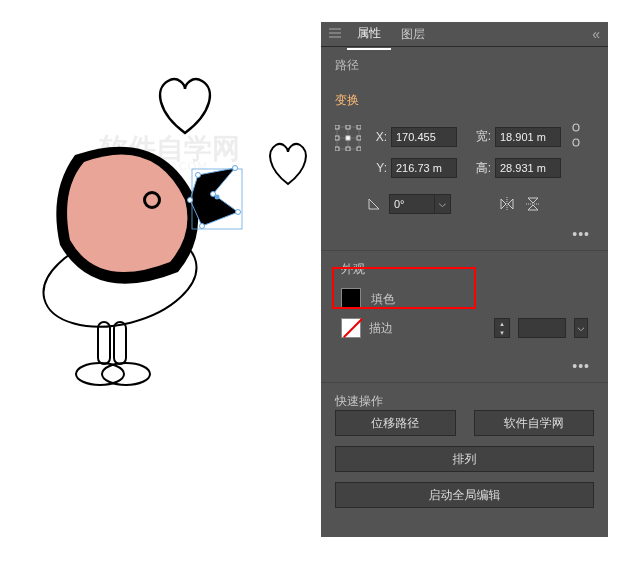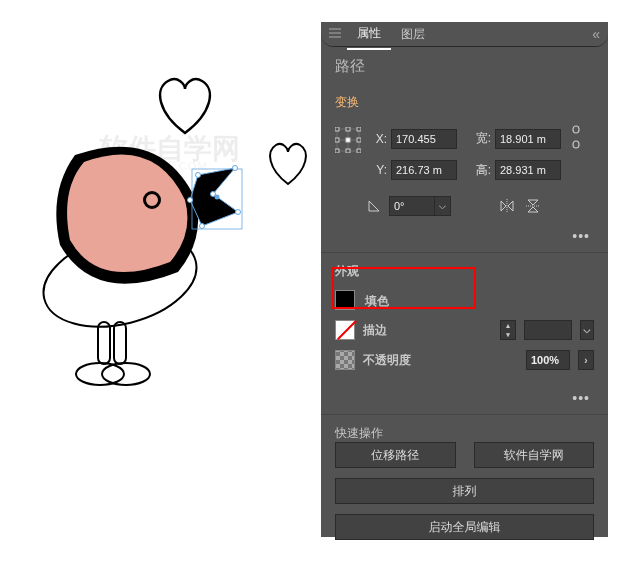--- a/index.html
+++ b/index.html
@@ -7,28 +7,28 @@
 
 .canvas-area { position: absolute; left: 0; top: 0; width: 320px; height: 569px; background: #fff; }
 .watermark { position: absolute; left: 100px; top: 130px; color: #ddd; font-size: 28px; font-weight: bold; opacity: 0.5; }
 .watermark-sub { position: absolute; left: 95px; top: 160px; color: #e8e8e8; font-size: 11px; letter-spacing: 1px; opacity: 0.5; }
 
 .heart1 { position: absolute; left: 150px; top: 75px; }
 .heart2 { position: absolute; left: 263px; top: 140px; }
 .bird { position: absolute; left: 30px; top: 130px; }
 
 .panel { position: absolute; left: 321px; top: 22px; width: 287px; height: 515px; background: #535353; color: #c8c8c8; font-size: 12px; }
-.panel-header { display: flex; align-items: center; height: 18px; padding: 12px 8px; border-bottom: 1px solid #2a2a2a; border-radius: 13px; }
+.panel-header { display: flex; align-items: center; height: 18px; padding: 12px 8px; border-bottom: 1px solid #2a2a2a; }
 .panel-header .menu-icon { margin-right: 6px; color: #aaa; }
 .panel-tab { padding: 6px 10px; cursor: pointer; }
 .panel-tab.active { border-bottom: 2px solid #fff; color: #eee; }
 .panel-header .spacer { flex: 1; }
 .panel-header .close { color: #aaa; font-size: 14px; }
 
-.section-title { padding: 10px 14px; color: #bbb; font-size: 15px; }
+.section-title { padding: 10px 14px; color: #bbb; font-size: 12px; }
 .section-label { padding: 8px 14px; color: #fdba74; font-size: 12px; }
 
 .transform-sec { padding: 4px 14px 10px; }
 .ref-grid { display: inline-block; vertical-align: top; margin-right: 8px; margin-top: 4px; }
 .ref-grid svg { display: block; }
 .xfrow { display: flex; align-items: center; margin-bottom: 6px; }
 .xfrow .lbl { width: 18px; text-align: right; margin-right: 4px; color: #ddd; }
 .xfrow input { width: 66px; height: 20px; background: #3a3a3a; border: 1px solid #2a2a2a; color: #eee; font-size: 11px; padding: 0 4px; }
 .xfrow .gap { width: 16px; }
 .link-icon { margin-left: 6px; color: #aaa; }
@@ -37,21 +37,21 @@
 .angle-sel { display: flex; align-items: center; }
 .angle-sel input { width: 46px; height: 20px; background: #3a3a3a; border: 1px solid #2a2a2a; color: #eee; font-size: 11px; padding: 0 4px; }
 .angle-sel .dd { width: 16px; height: 20px; background: #3a3a3a; border: 1px solid #2a2a2a; border-left: none; display: flex; align-items: center; justify-content: center; font-size: 9px; color: #ccc; }
 .flip-group { display: flex; gap: 6px; margin-left: 40px; }
 .flip-btn { width: 20px; height: 18px; display: flex; align-items: center; justify-content: center; color: #ccc; }
 
 .more-dots { text-align: right; padding: 4px 18px 8px; color: #ccc; font-size: 14px; letter-spacing: 1px; }
 
 .hr { border-top: 1px solid #454545; margin: 0; }
 
-.appearance-sec { padding: 10px 14px 6px; font-weight: bold; }
+.appearance-sec { padding: 10px 20px 6px; }
 .highlight-box { position: absolute; left: 332px; top: 267px; width: 144px; height: 42px; border: 2px solid #ff0000; pointer-events: none; }
 .swatch-row { display: flex; align-items: flex-end; gap: 10px; margin-bottom: 10px; margin-top: 6px; }
 .swatch { width: 20px; height: 20px; border: 1px solid #888; background: #000; }
 .swatch.none { position: relative; background: #fff; }
 .swatch.none::after { content: ""; position: absolute; left: -2px; top: 8px; width: 26px; height: 2px; background: #e00; transform: rotate(-45deg); }
 .swatch.checker { background: repeating-conic-gradient(#777 0% 25%, #aaa 0% 50%) 0/8px 8px; }
 .stroke-row { display: flex; align-items: center; gap: 8px; margin-bottom: 10px; }
 .stepper { display: flex; flex-direction: column; border: 1px solid #2a2a2a; }
 .stepper div { width: 14px; height: 9px; background: #3a3a3a; display: flex; align-items: center; justify-content: center; font-size: 7px; color: #ccc; }
 .stroke-val { width: 48px; height: 20px; background: #3a3a3a; border: 1px solid #2a2a2a; }
@@ -200,27 +200,20 @@
       <div class="swatch none"></div>
       <span>描边</span>
       <div style="flex:1;"></div>
       <div class="stepper">
           <div>▴</div>
           <div>▾</div>
         </div>
       <div class="stroke-val"></div>
       <div class="stroke-dd">⌵</div>
     </div>
-    <div class="opacity-row">
-      <div class="swatch checker"></div>
-      <span>不透明度</span>
-      <div style="flex:1;"></div>
-      <div class="opacity-val">100%</div>
-      <div class="opacity-expand">›</div>
-    </div>
   </div>
   <div class="more-dots">•••</div>
 
   <div class="hr"></div>
 
   <div class="quick-sec">
     <div style="">快速操作</div>
     <div class="btn-row">
       <div class="btn">位移路径</div>
       <div class="btn">软件自学网</div>

